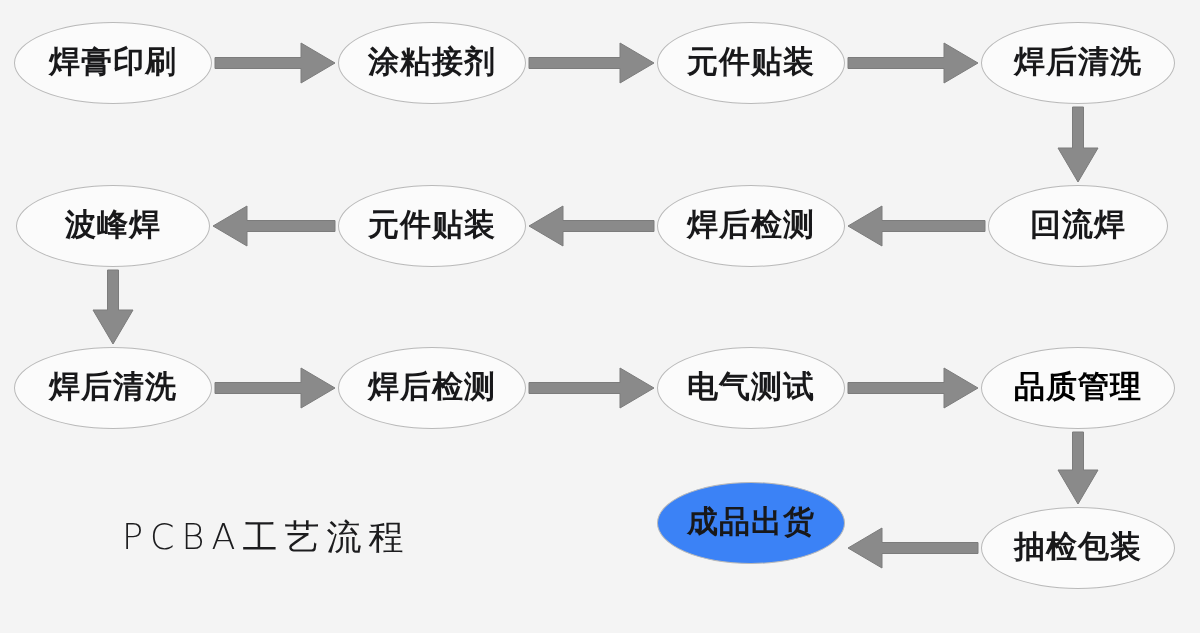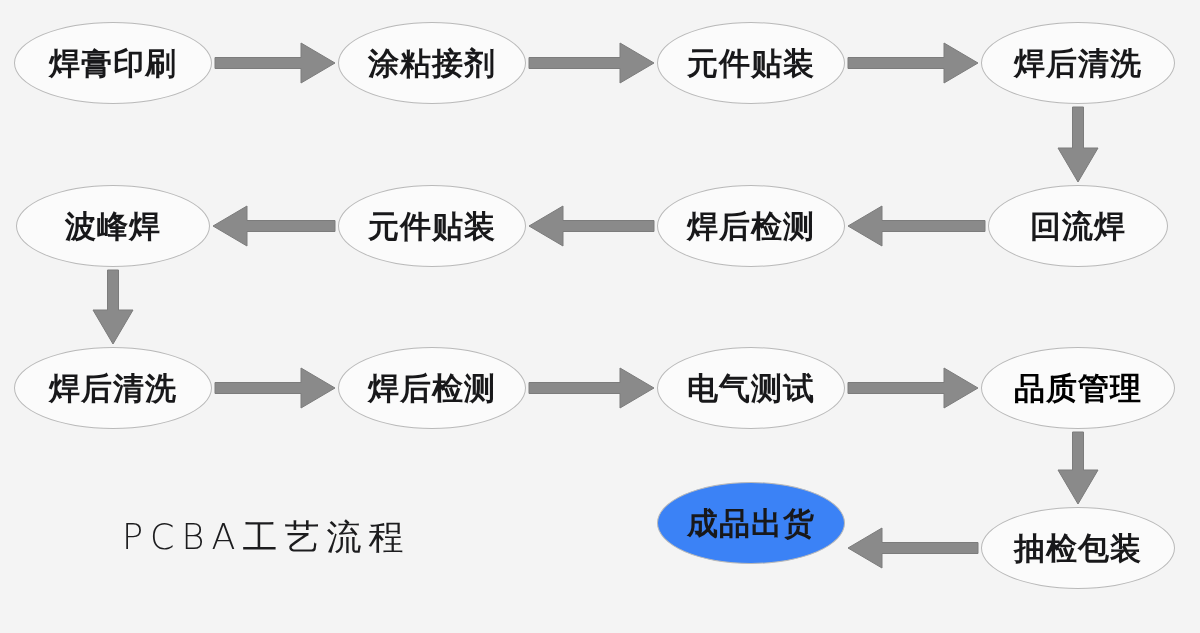--- a/index.html
+++ b/index.html
@@ -32,21 +32,21 @@
     box-sizing: border-box;
     border: 1.3px solid #b9b9b9;
     border-radius: 50%;
     background: #fbfbfb;
     display: flex;
     align-items: center;
     justify-content: center;
     z-index: 3;
   }
   .node-label {
-    font-family: Liberation Sans, sans-serif;
+    font-family: Liberation Mono, monospace;
     font-size: 31px;
     font-weight: 700;
     color: #18181a;
     letter-spacing: 1px;
     line-height: 1;
     white-space: nowrap;
     -webkit-font-smoothing: antialiased;
   }
   #diagram-title {
     position: absolute;

